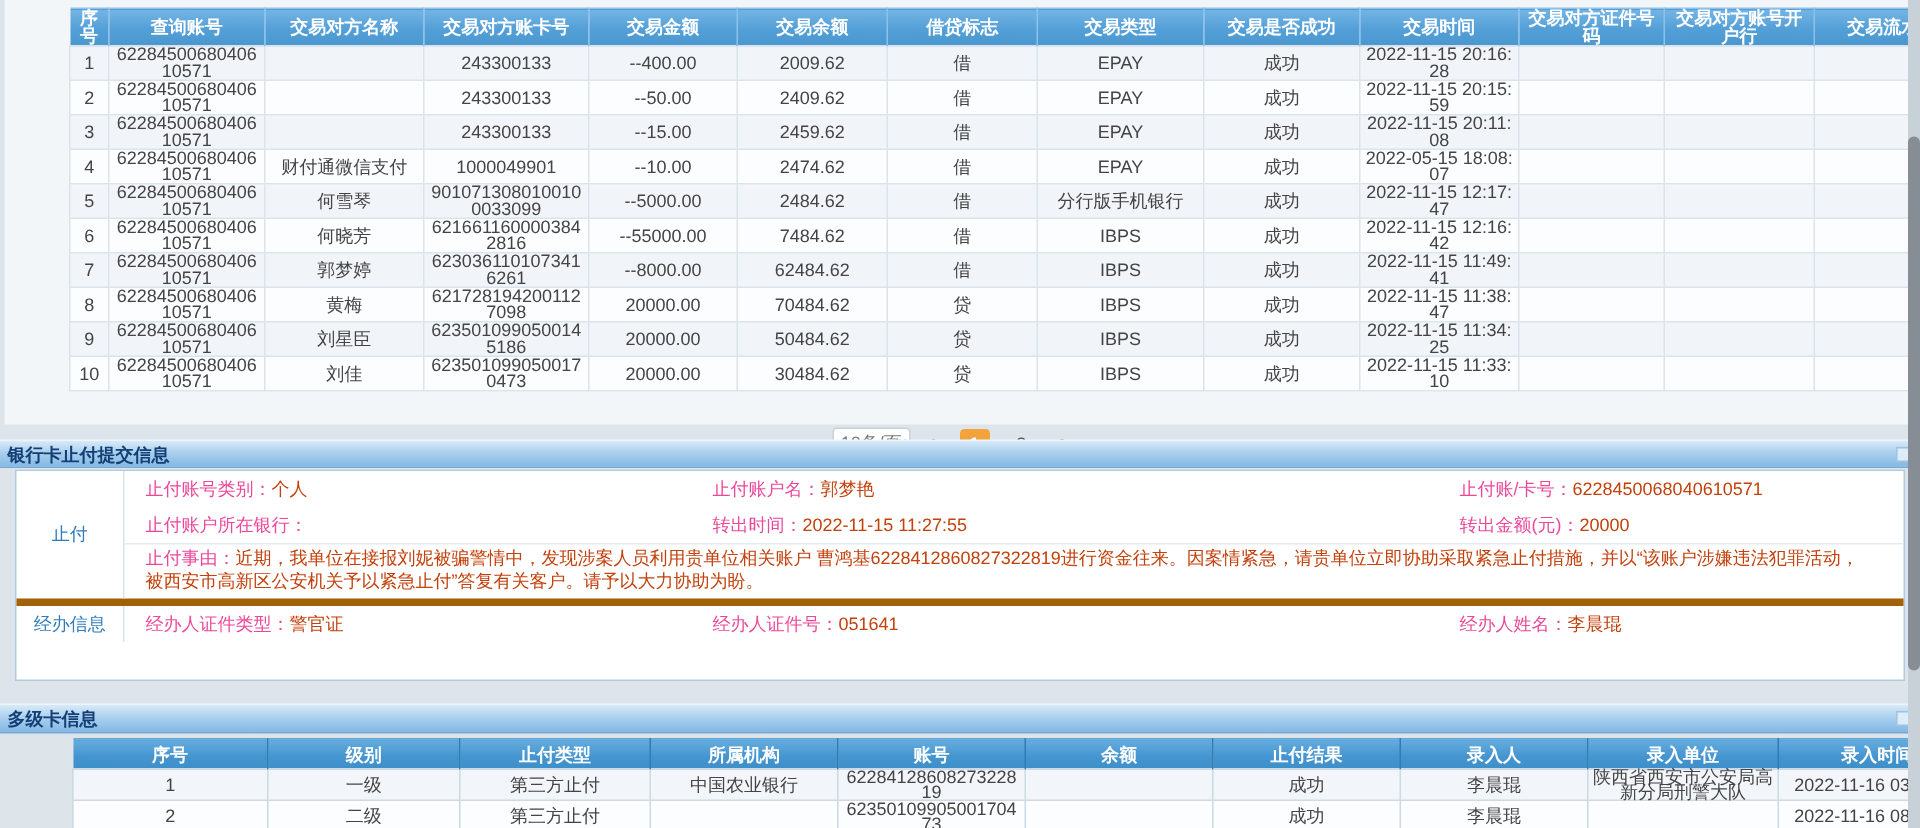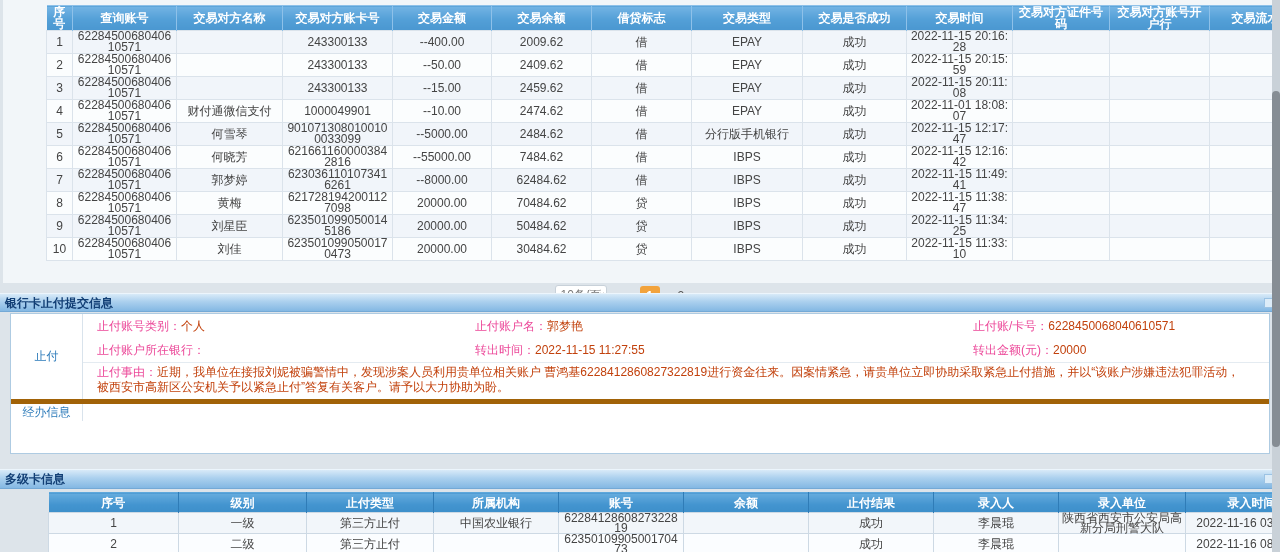--- a/index.html
+++ b/index.html
@@ -187,21 +187,21 @@
         <tr>
           <td>4</td>
           <td>6228450068040610571</td>
           <td>财付通微信支付</td>
           <td>1000049901</td>
           <td>--10.00</td>
           <td>2474.62</td>
           <td>借</td>
           <td>EPAY</td>
           <td>成功</td>
-          <td>2022-11-01 18:08:07</td>
+          <td>2022-05-15 18:08:07</td>
           <td></td>
           <td></td>
           <td></td>
         </tr>
         <tr>
           <td>5</td>
           <td>6228450068040610571</td>
           <td>何雪琴</td>
           <td>9010713080100100033099</td>
           <td>--5000.00</td>
@@ -320,20 +320,25 @@
         <span class="f3"><span class="info-label">转出金额(元)：</span><span class="info-value">20000</span></span>
       </div>
       <div class="reason-row">
         <span class="info-label">止付事由：</span><span class="info-value">近期，我单位在接报刘妮被骗警情中，发现涉案人员利用贵单位相关账户 曹鸿基6228412860827322819进行资金往来。因案情紧急，请贵单位立即协助采取紧急止付措施，并以“该账户涉嫌违法犯罪活动，被西安市高新区公安机关予以紧急止付”答复有关客户。请予以大力协助为盼。</span>
       </div>
     </div>
   </div>
   <div class="info-group g2">
     <div class="group-label">经办信息</div>
     <div class="group-content">
+      <div class="info-row">
+        <span class="f1"><span class="info-label">经办人证件类型：</span><span class="info-value">警官证</span></span>
+        <span class="f2"><span class="info-label">经办人证件号：</span><span class="info-value">051641</span></span>
+        <span class="f3"><span class="info-label">经办人姓名：</span><span class="info-value">李晨琨</span></span>
+      </div>
     </div>
   </div>
 </div>
 
 <div class="section-bar" id="bar-multi">
   <span>多级卡信息</span>
   <span class="collapse-box"></span>
 </div>
 
 <div class="multi-wrap">

